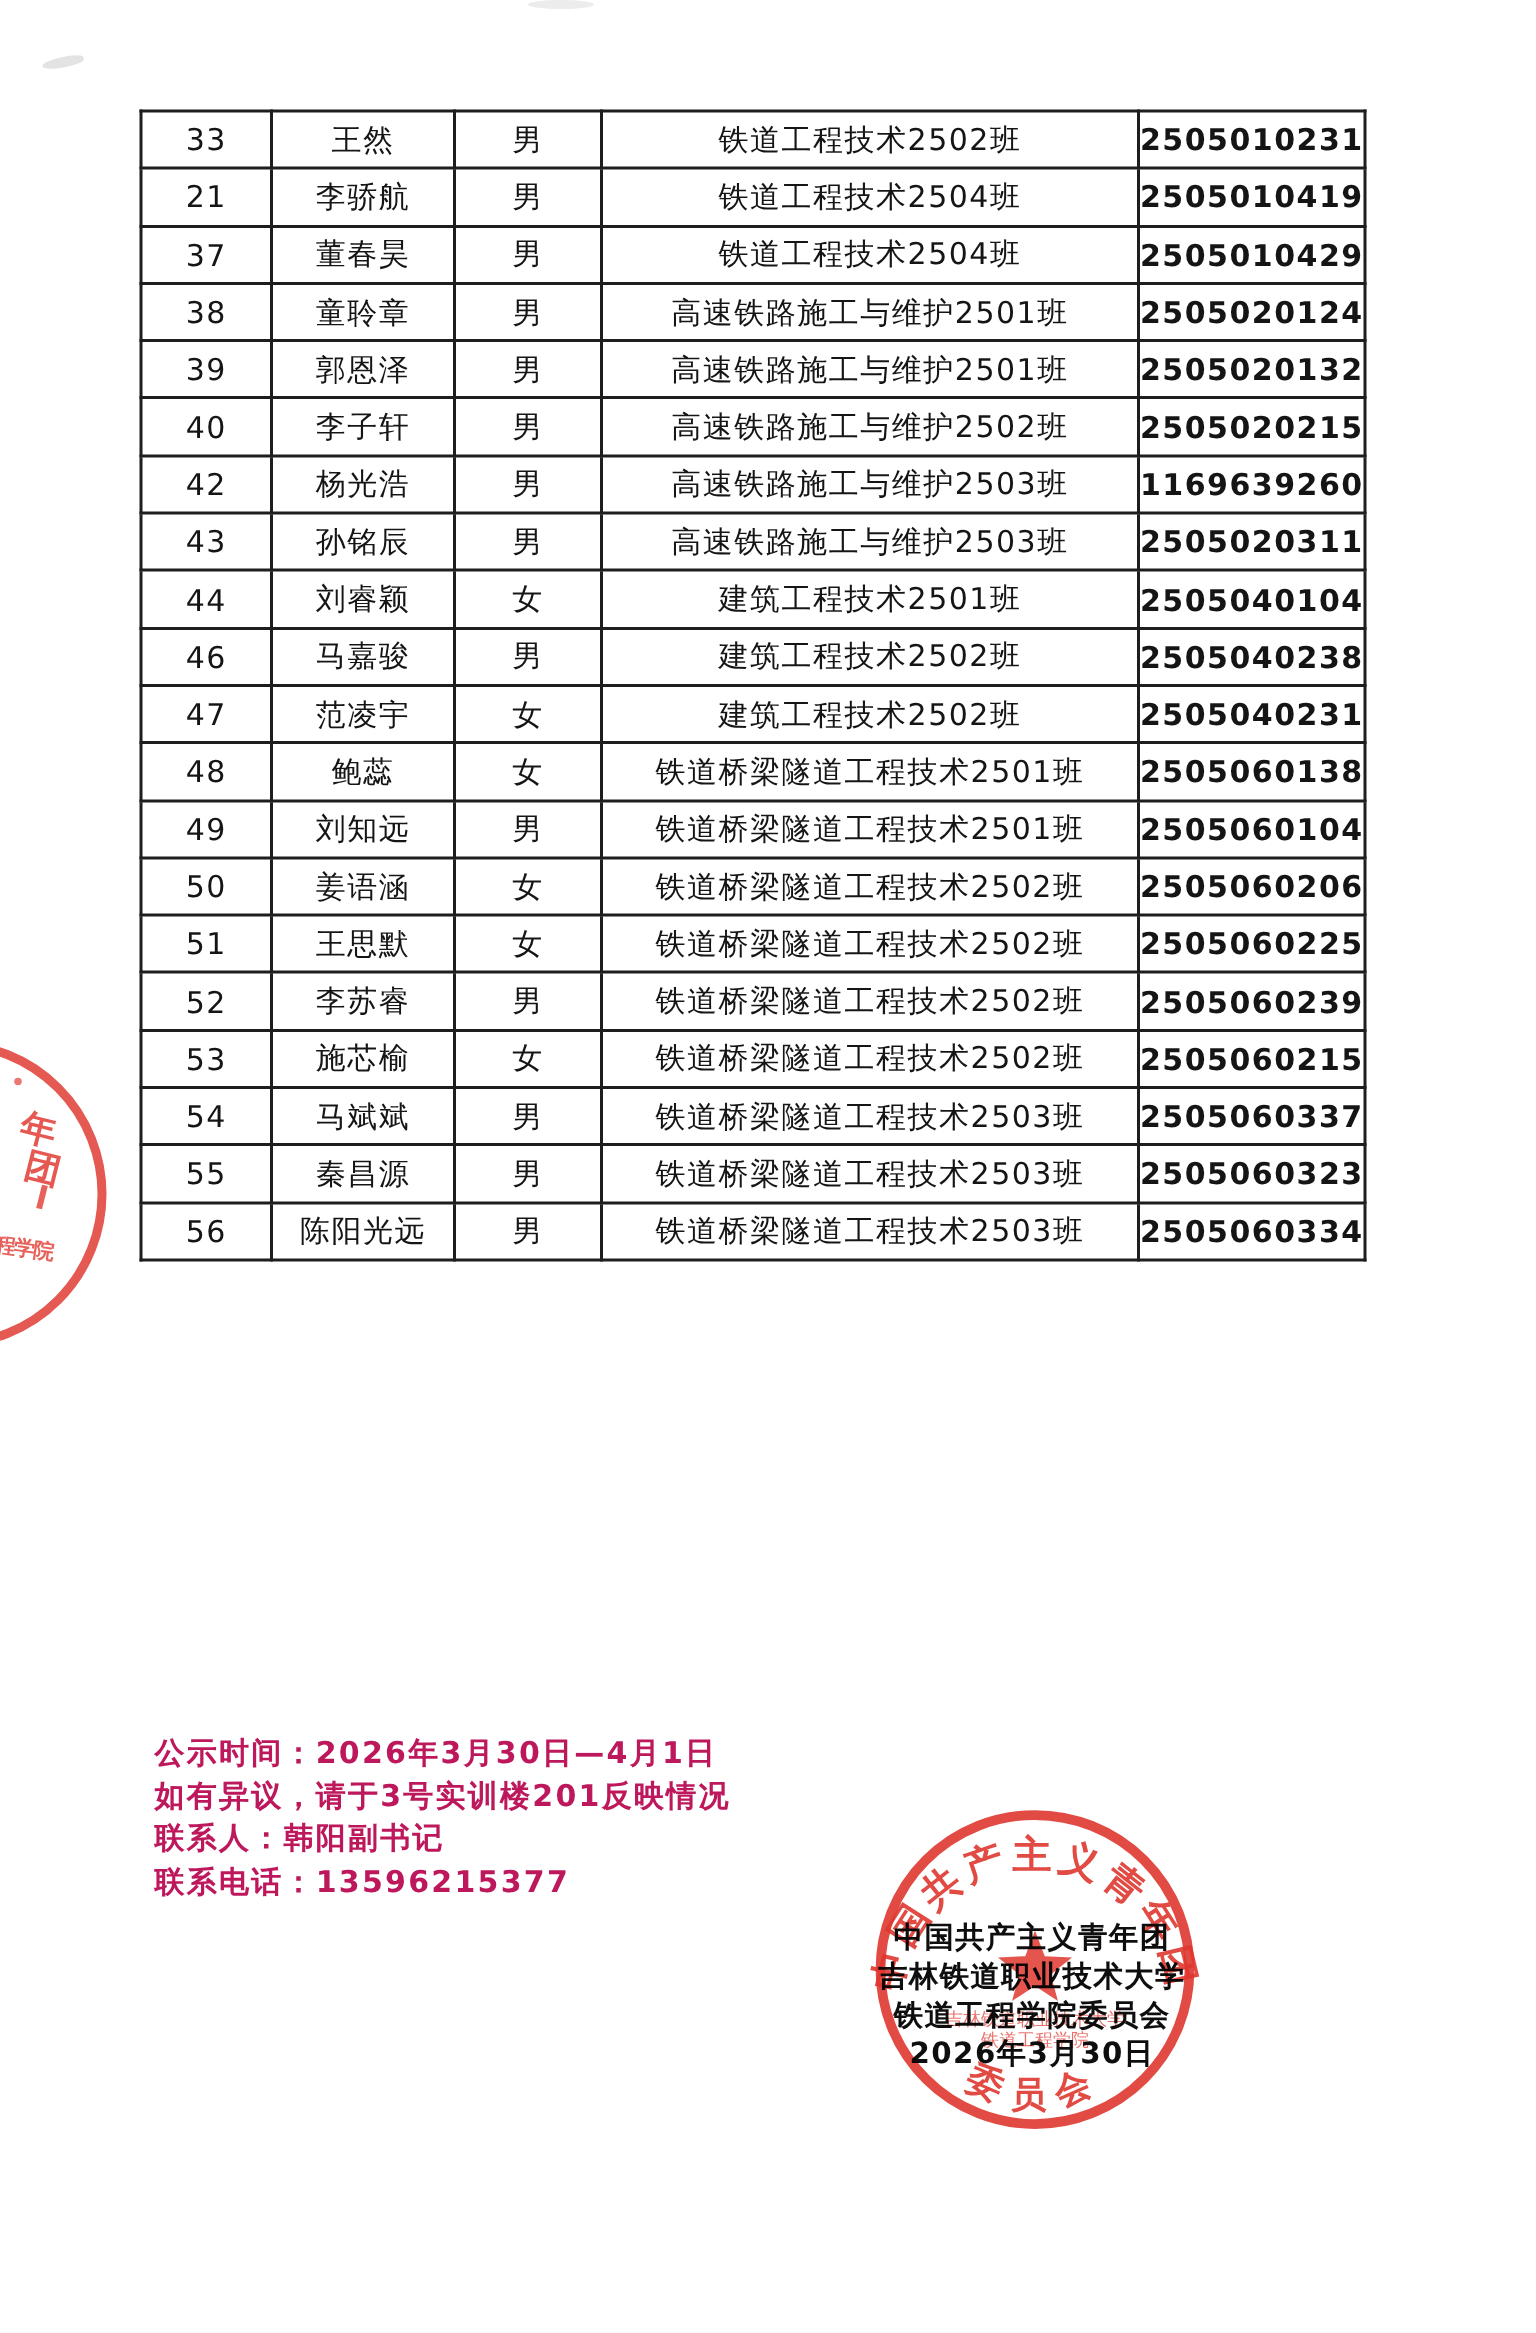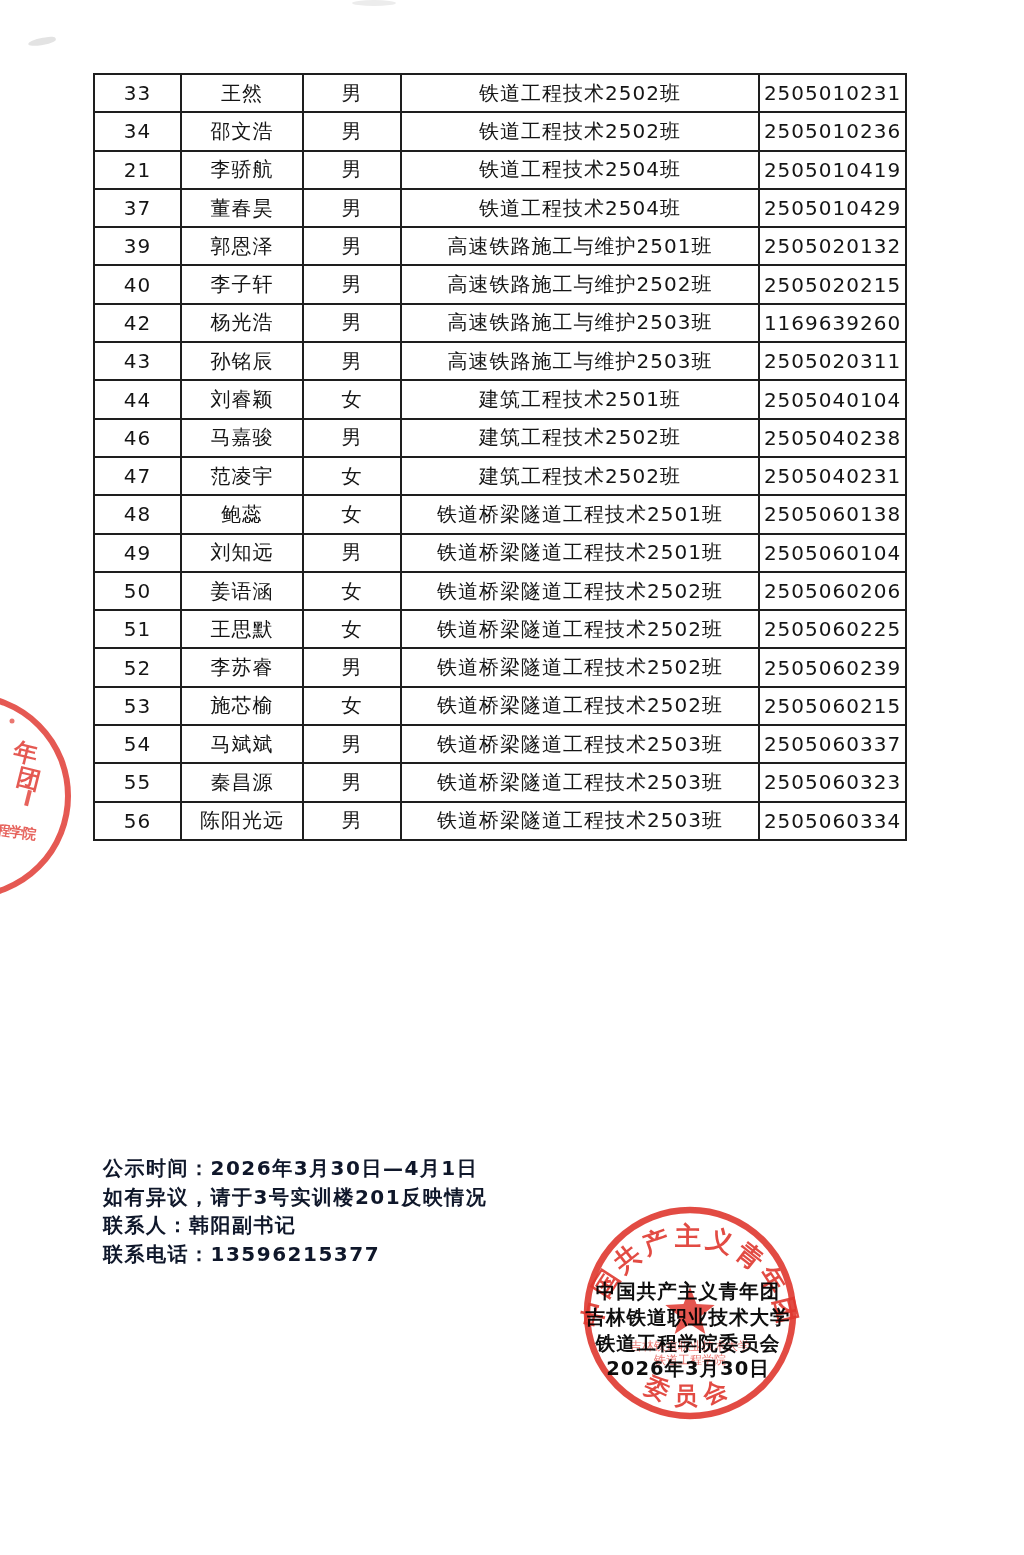--- a/index.html
+++ b/index.html
@@ -19,26 +19,26 @@
     height:36.3px; padding:0;
     text-align:center; vertical-align:middle;
     font-size:20px; letter-spacing:1px;
     color:#151515;
     overflow:hidden; white-space:nowrap;
   }
   td.cell-no        { font-size:21px; letter-spacing:0; }
   td.cell-name      { letter-spacing:2px; }
   td.cell-gender    { }
   td.cell-class_name{ font-size:19.5px; letter-spacing:0.5px;border-radius:15px; }
-  td.cell-student_id{ font-size:21px; letter-spacing:0.5px; }
+  td.cell-student_id{ font-size:21px; letter-spacing:0.5px;font-weight:bold; }
   
   .footer {
     position:absolute; left:103px; top:1154px;
     font-size:20px; font-weight:bold; line-height:28.5px;
-    letter-spacing:1.5px; color:#0f172a;
+    letter-spacing:1.5px; color:#be185d;
   }
   
   .signature {
     position:absolute; left:568px; top:1279px; width:240px;
     text-align:center; font-size:19.5px; font-weight:bold;
     line-height:25.8px; letter-spacing:1px; color:#0e0e0e;
     z-index:2;
   }
   
   .stamp-right {
@@ -78,39 +78,39 @@
     </colgroup>
     <tbody>
         <tr>
           <td class="cell-no">33</td>
           <td class="cell-name">王然</td>
           <td class="cell-gender">男</td>
           <td class="cell-class_name">铁道工程技术2502班</td>
           <td class="cell-student_id">2505010231</td>
         </tr>
         <tr>
-          <td class="cell-no">34</td>
-          <td class="cell-name">邵文浩</td>
-          <td class="cell-gender">男</td>
-          <td class="cell-class_name">铁道工程技术2502班</td>
-          <td class="cell-student_id">2505010236</td>
-        </tr>
-        <tr>
           <td class="cell-no">21</td>
           <td class="cell-name">李骄航</td>
           <td class="cell-gender">男</td>
           <td class="cell-class_name">铁道工程技术2504班</td>
           <td class="cell-student_id">2505010419</td>
         </tr>
         <tr>
           <td class="cell-no">37</td>
           <td class="cell-name">董春昊</td>
           <td class="cell-gender">男</td>
           <td class="cell-class_name">铁道工程技术2504班</td>
           <td class="cell-student_id">2505010429</td>
+        </tr>
+        <tr>
+          <td class="cell-no">38</td>
+          <td class="cell-name">童聆章</td>
+          <td class="cell-gender">男</td>
+          <td class="cell-class_name">高速铁路施工与维护2501班</td>
+          <td class="cell-student_id">2505020124</td>
         </tr>
         <tr>
           <td class="cell-no">39</td>
           <td class="cell-name">郭恩泽</td>
           <td class="cell-gender">男</td>
           <td class="cell-class_name">高速铁路施工与维护2501班</td>
           <td class="cell-student_id">2505020132</td>
         </tr>
         <tr>
           <td class="cell-no">40</td>

